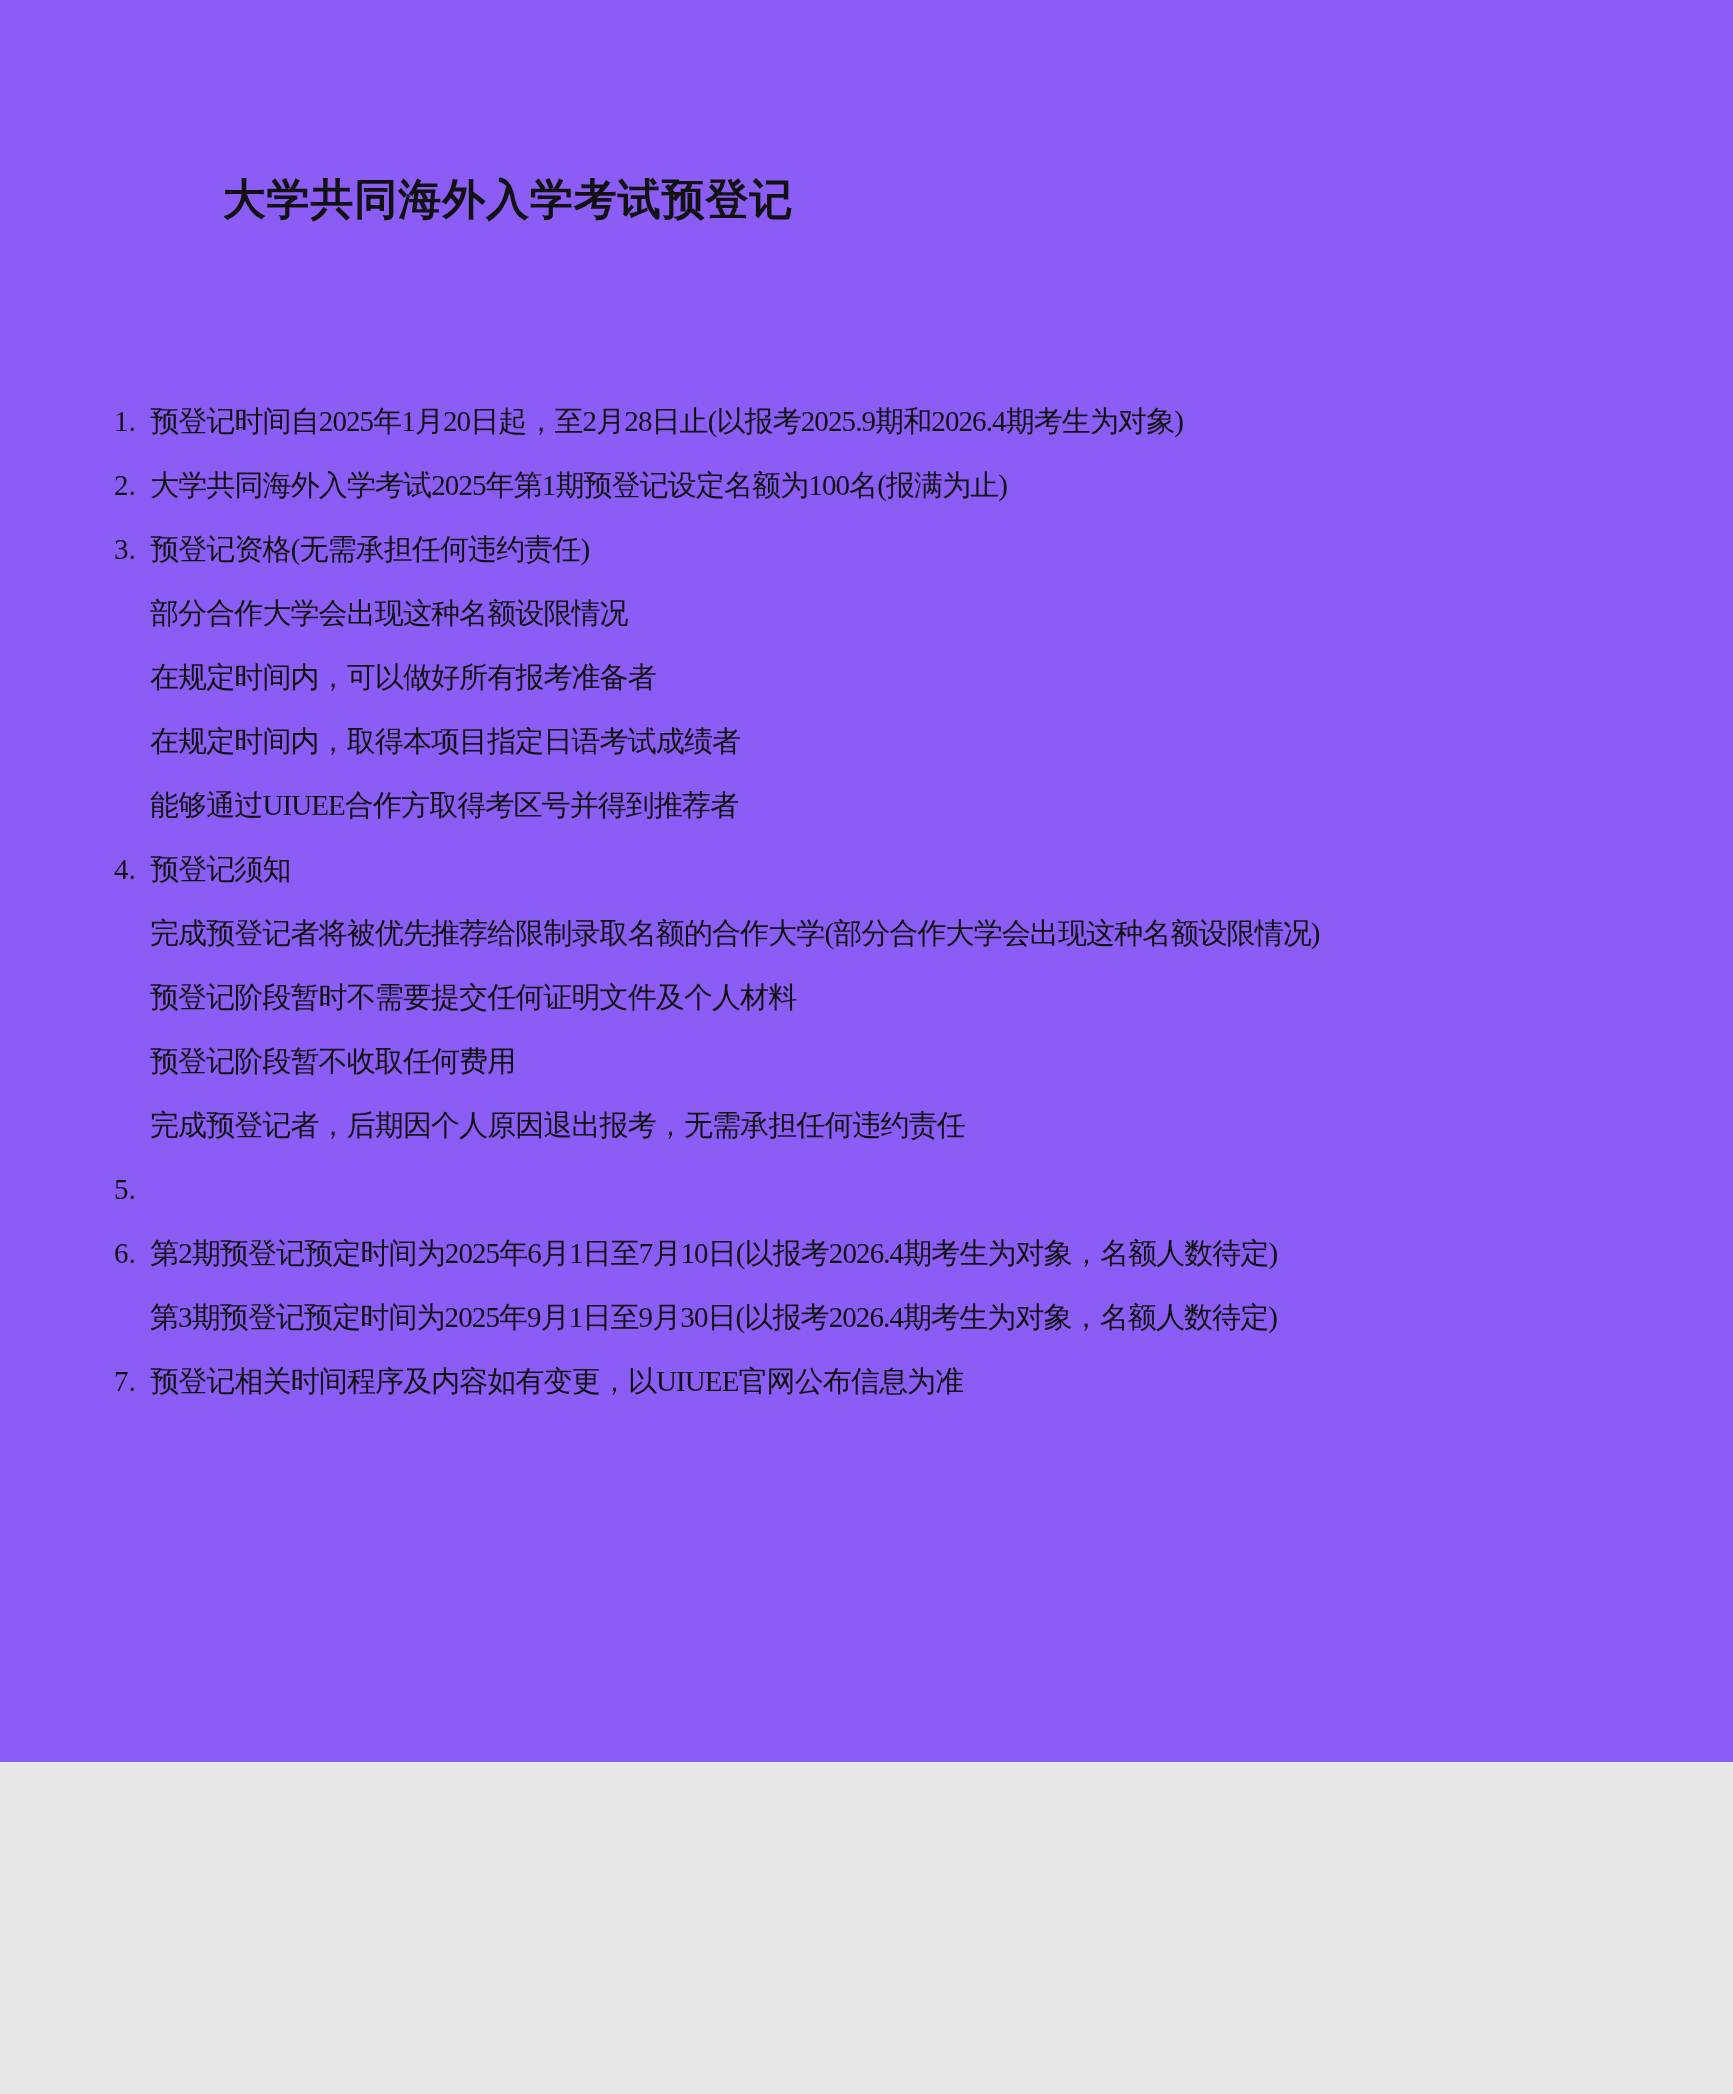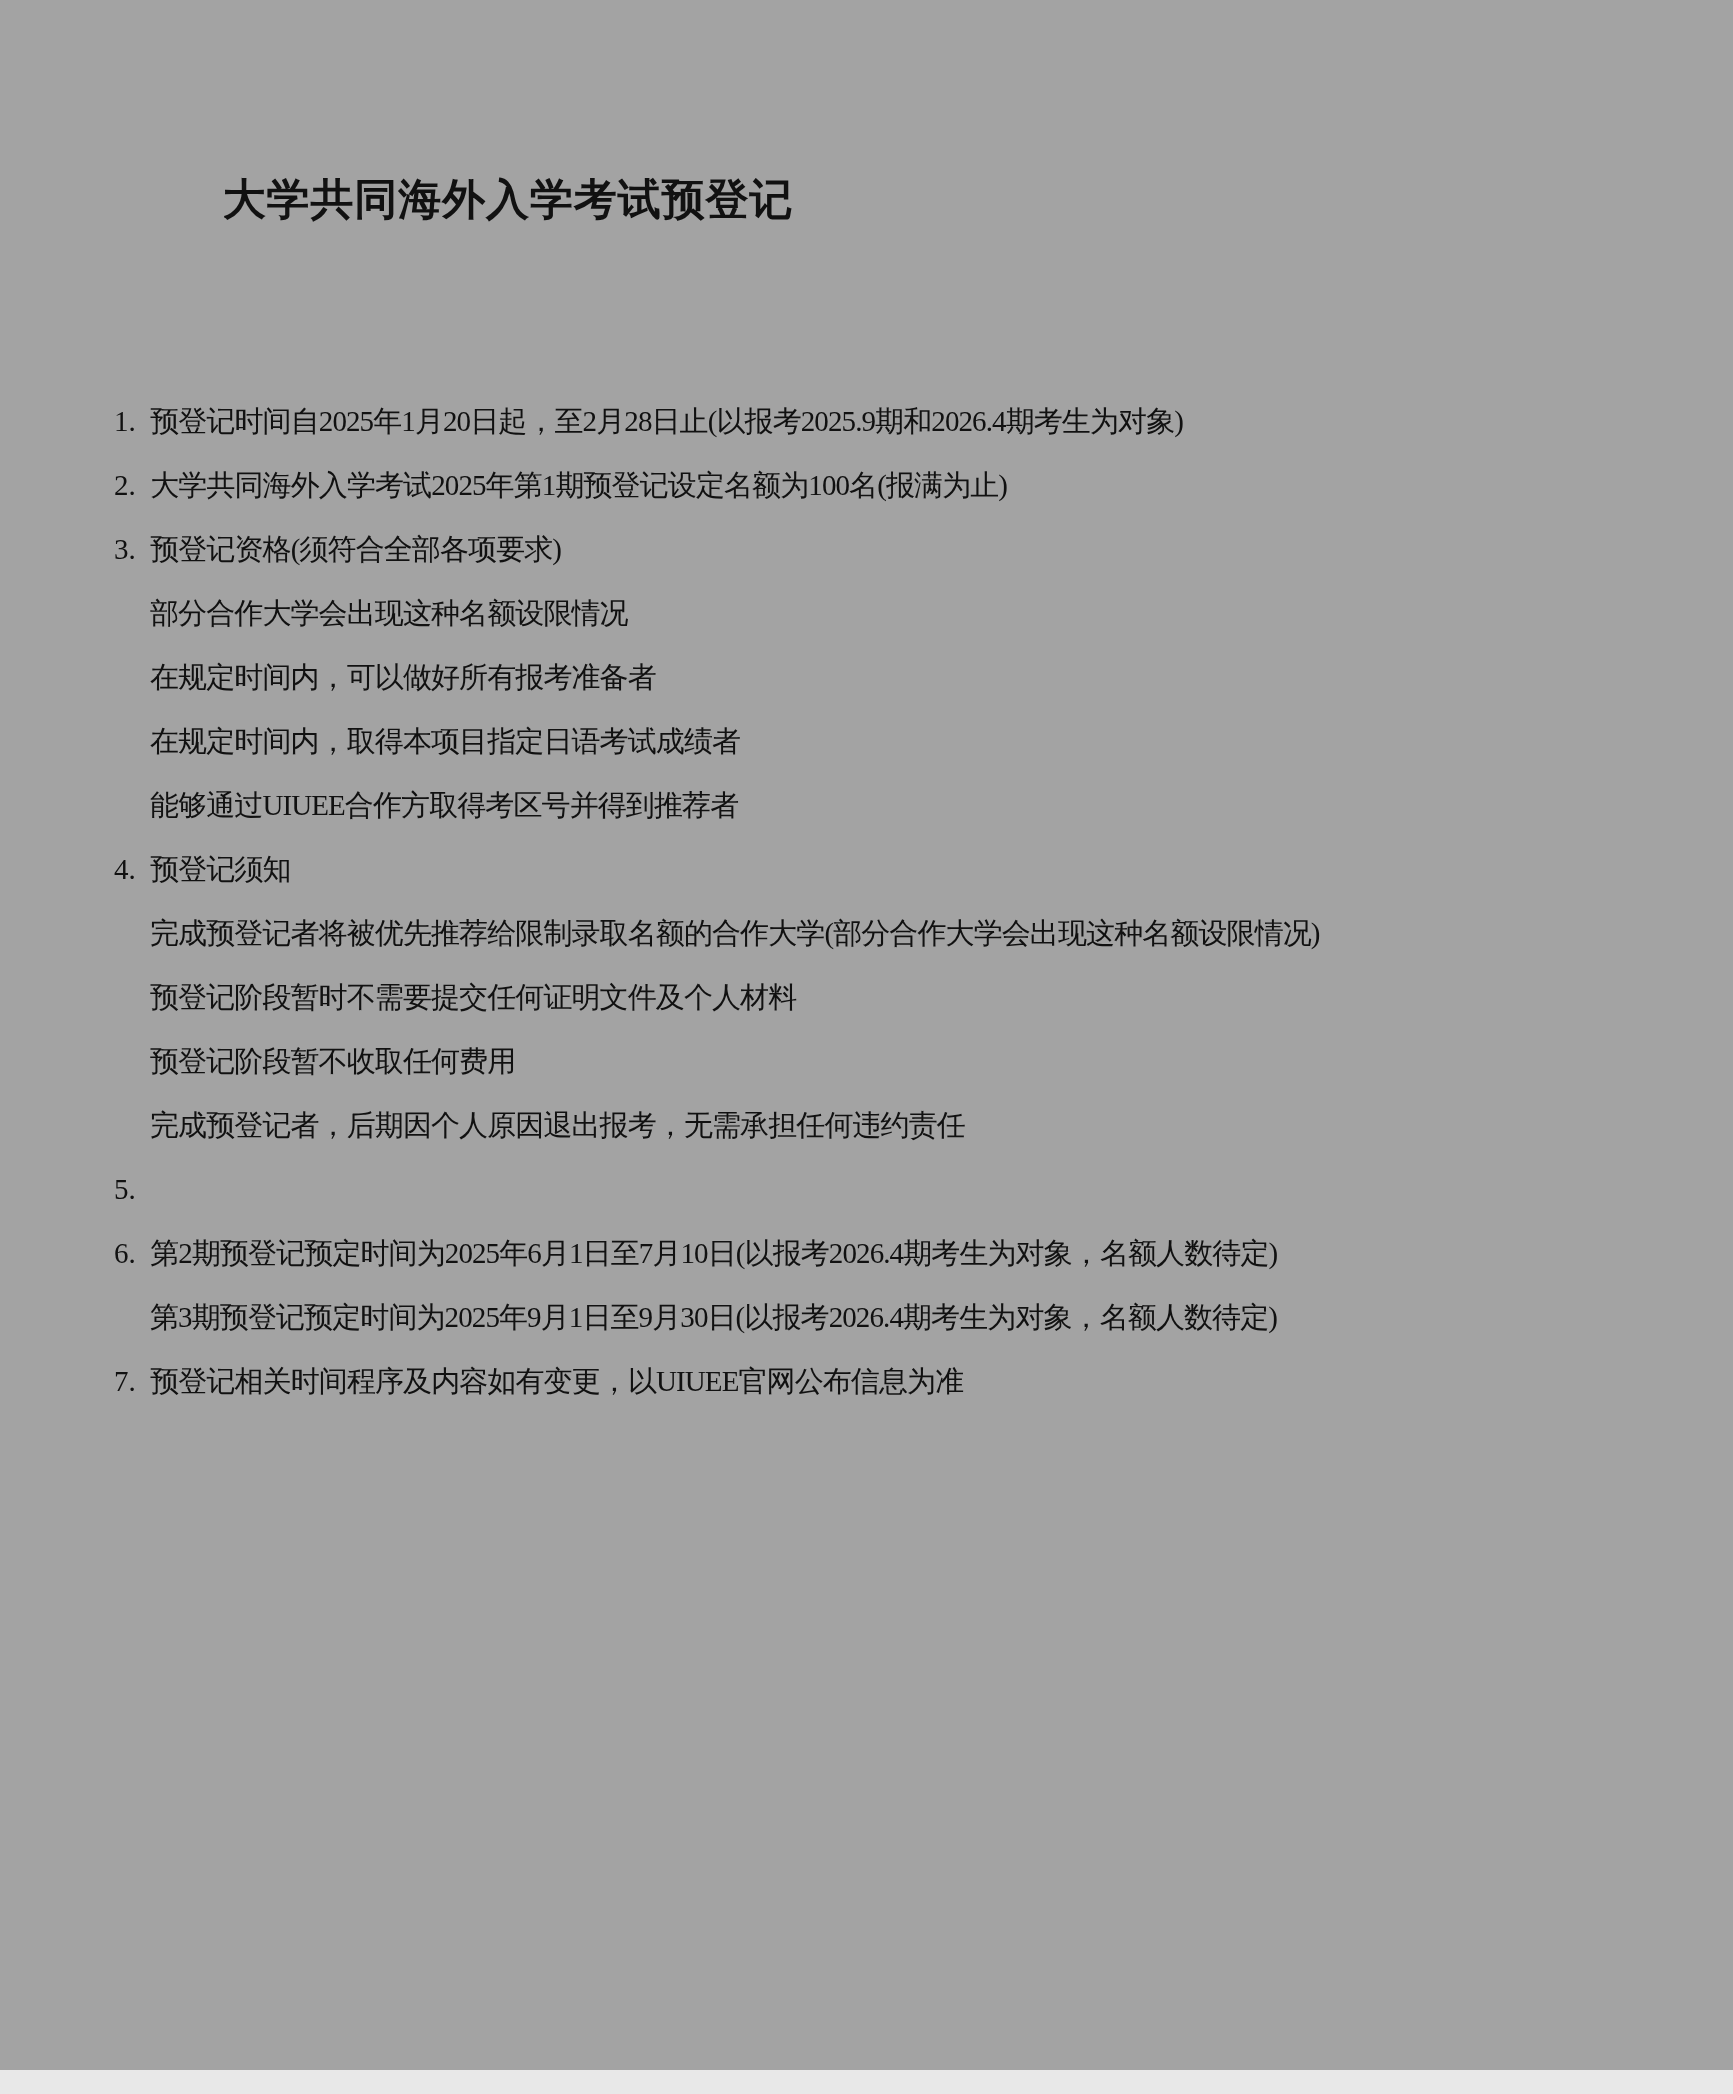--- a/index.html
+++ b/index.html
@@ -3,22 +3,22 @@
 <meta charset="utf-8">
 <style>
   html, body {
     margin: 0;
     padding: 0;
     background: #e8e8e8;
   }
   .page {
     position: relative;
     width: 1734px;
-    height: 2070px;
-    background: #a3a3a3;
+    height: 1762px;
+    background: #8b5cf6;
     color: #111111;
     font-family: "Liberation Serif", "DejaVu Serif", serif;
     overflow: hidden;
   }
   .doc-header {
     position: absolute;
     top: 172px;
     left: 0;
     width: 1016px;
     text-align: center;
@@ -78,21 +78,21 @@
       <span class="txt">预登记时间自2025年1月20日起，至2月28日止(以报考2025.9期和2026.4期考生为对象)</span>
     </div>
 
     <div class="line item">
       <span class="num">2.</span>
       <span class="txt">大学共同海外入学考试2025年第1期预登记设定名额为100名(报满为止)</span>
     </div>
 
     <div class="line item">
       <span class="num">3.</span>
-      <span class="txt">预登记资格(须符合全部各项要求)</span>
+      <span class="txt">预登记资格(无需承担任何违约责任)</span>
     </div>
 
     <div class="line sub">
       <span class="txt">部分合作大学会出现这种名额设限情况</span>
     </div>
     <div class="line sub">
       <span class="txt">在规定时间内，可以做好所有报考准备者</span>
     </div>
     <div class="line sub">
       <span class="txt">在规定时间内，取得本项目指定日语考试成绩者</span>

